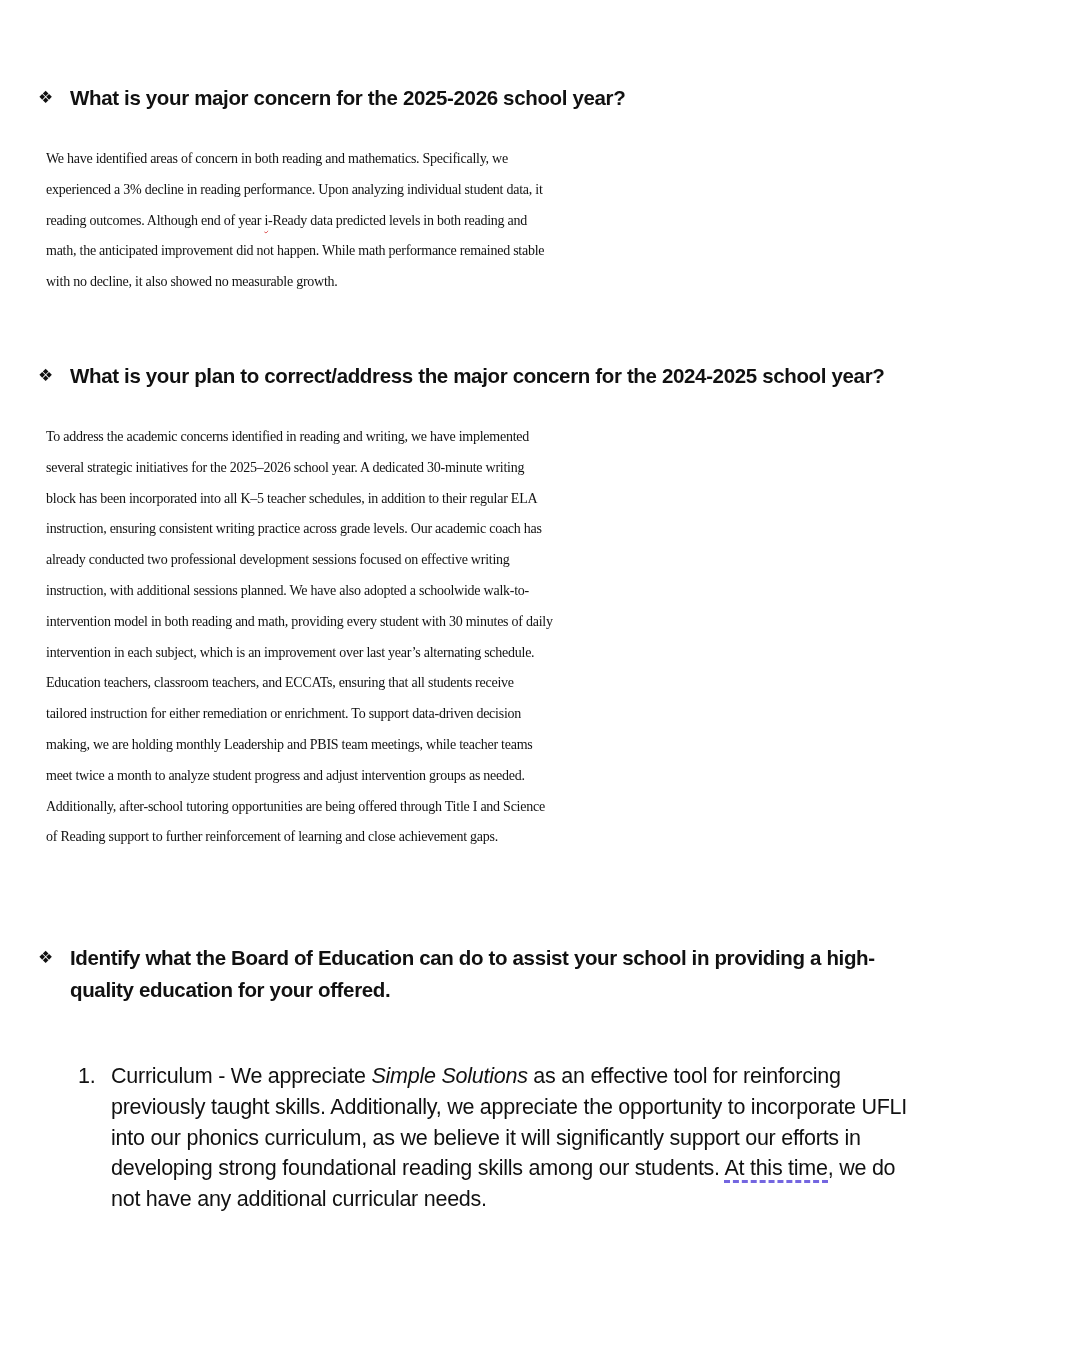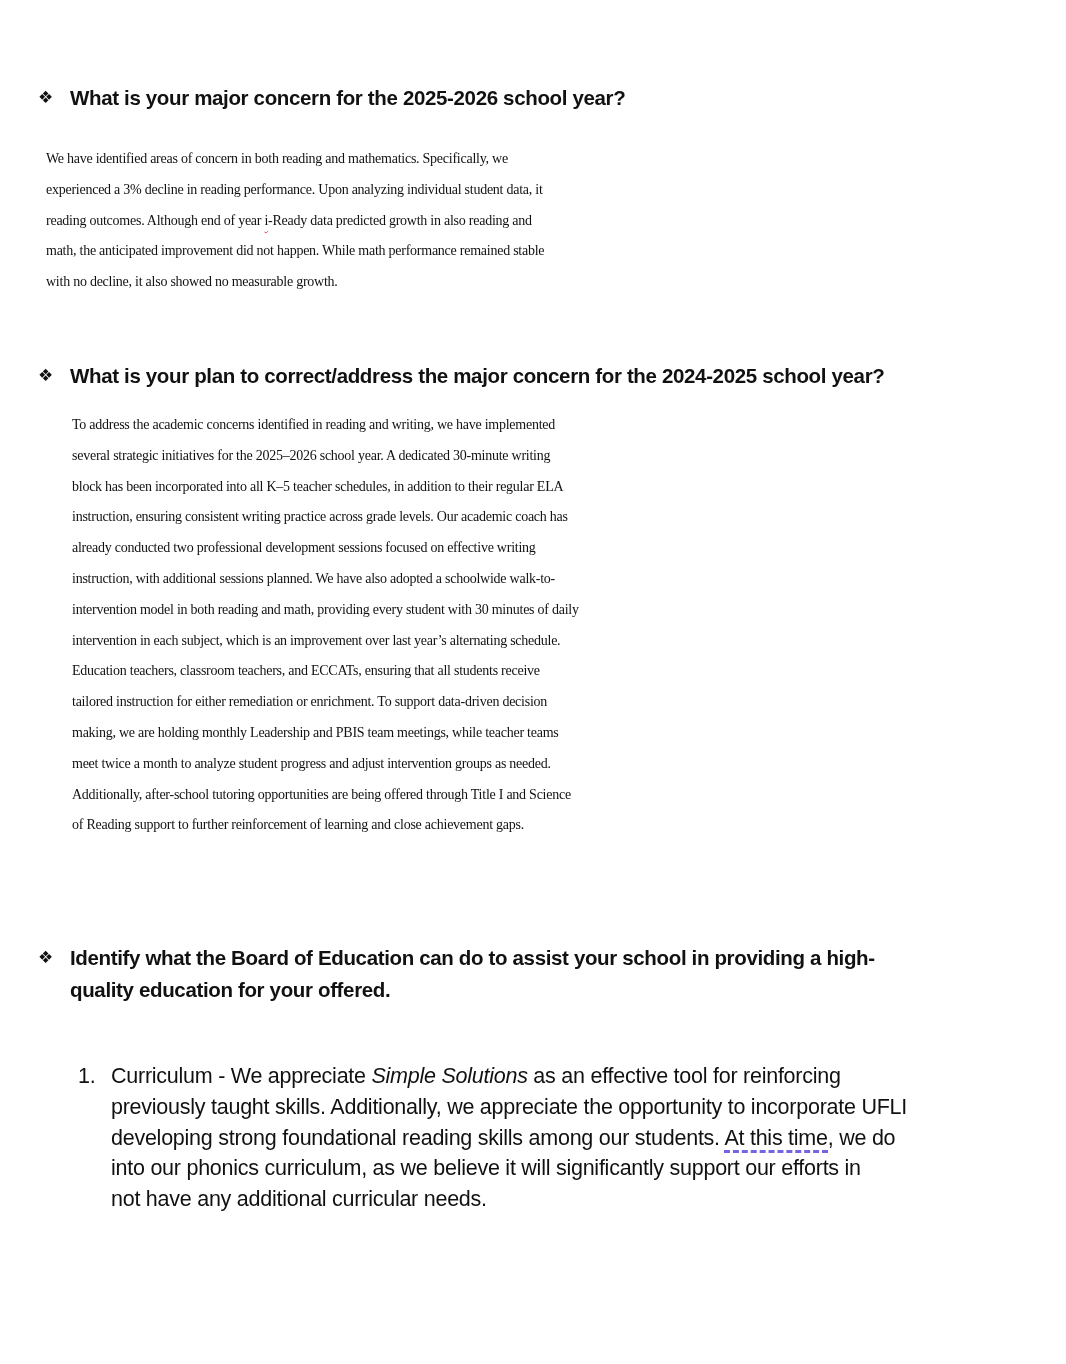--- a/index.html
+++ b/index.html
@@ -93,31 +93,31 @@
 <div class="page">
 
   <div class="heading" style="top:82px;">
     <span class="bullet">❖</span>
     <span class="htext">What is your major concern for the 2025-2026 school year?</span>
   </div>
 
   <p class="para" style="top:144px;">
     <span class="line">We have identified areas of concern in both reading and mathematics. Specifically, we</span>
     <span class="line">experienced a 3% decline in reading performance. Upon analyzing individual student data, it</span>
-    <span class="line"><span>reading outcomes. Although end of year </span><span class="spell">i</span><span>-Ready data predicted growth in also reading and</span></span>
+    <span class="line"><span>reading outcomes. Although end of year </span><span class="spell">i</span><span>-Ready data predicted levels in both reading and</span></span>
     <span class="line">math, the anticipated improvement did not happen. While math performance remained stable</span>
     <span class="line">with no decline, it also showed no measurable growth.</span>
   </p>
 
   <div class="heading" style="top:360px;">
     <span class="bullet">❖</span>
     <span class="htext">What is your plan to correct/address the major concern for the 2024-2025 school year?</span>
   </div>
 
-  <p class="para" style="top:410px;margin-left:26px;">
+  <p class="para" style="top:422px;">
     <span class="line">To address the academic concerns identified in reading and writing, we have implemented</span>
     <span class="line">several strategic initiatives for the 2025–2026 school year. A dedicated 30-minute writing</span>
     <span class="line">block has been incorporated into all K–5 teacher schedules, in addition to their regular ELA</span>
     <span class="line">instruction, ensuring consistent writing practice across grade levels. Our academic coach has</span>
     <span class="line">already conducted two professional development sessions focused on effective writing</span>
     <span class="line">instruction, with additional sessions planned. We have also adopted a schoolwide walk-to-</span>
     <span class="line">intervention model in both reading and math, providing every student with 30 minutes of daily</span>
     <span class="line">intervention in each subject, which is an improvement over last year’s alternating schedule.</span>
     <span class="line">Education teachers, classroom teachers, and ECCATs, ensuring that all students receive</span>
     <span class="line">tailored instruction for either remediation or enrichment. To support data-driven decision</span>
@@ -134,20 +134,20 @@
       <span style="display:block">quality education for your offered.</span>
     </span>
   </div>
 
   <div class="list">
     <div class="list-item">
       <span class="list-num">1.</span>
       <div class="list-body">
         <span class="line"><span>Curriculum - We appreciate </span><span class="ital">Simple Solutions</span><span> as an effective tool for reinforcing</span></span>
         <span class="line">previously taught skills. Additionally, we appreciate the opportunity to incorporate UFLI</span>
+        <span class="line">into our phonics curriculum, as we believe it will significantly support our efforts in</span>
         <span class="line"><span>developing strong foundational reading skills among our students. </span><span class="grammar">At this time</span><span>, we do</span></span>
-        <span class="line">into our phonics curriculum, as we believe it will significantly support our efforts in</span>
         <span class="line">not have any additional curricular needs.</span>
       </div>
     </div>
   </div>
 
 </div>
 
 </body></html>

